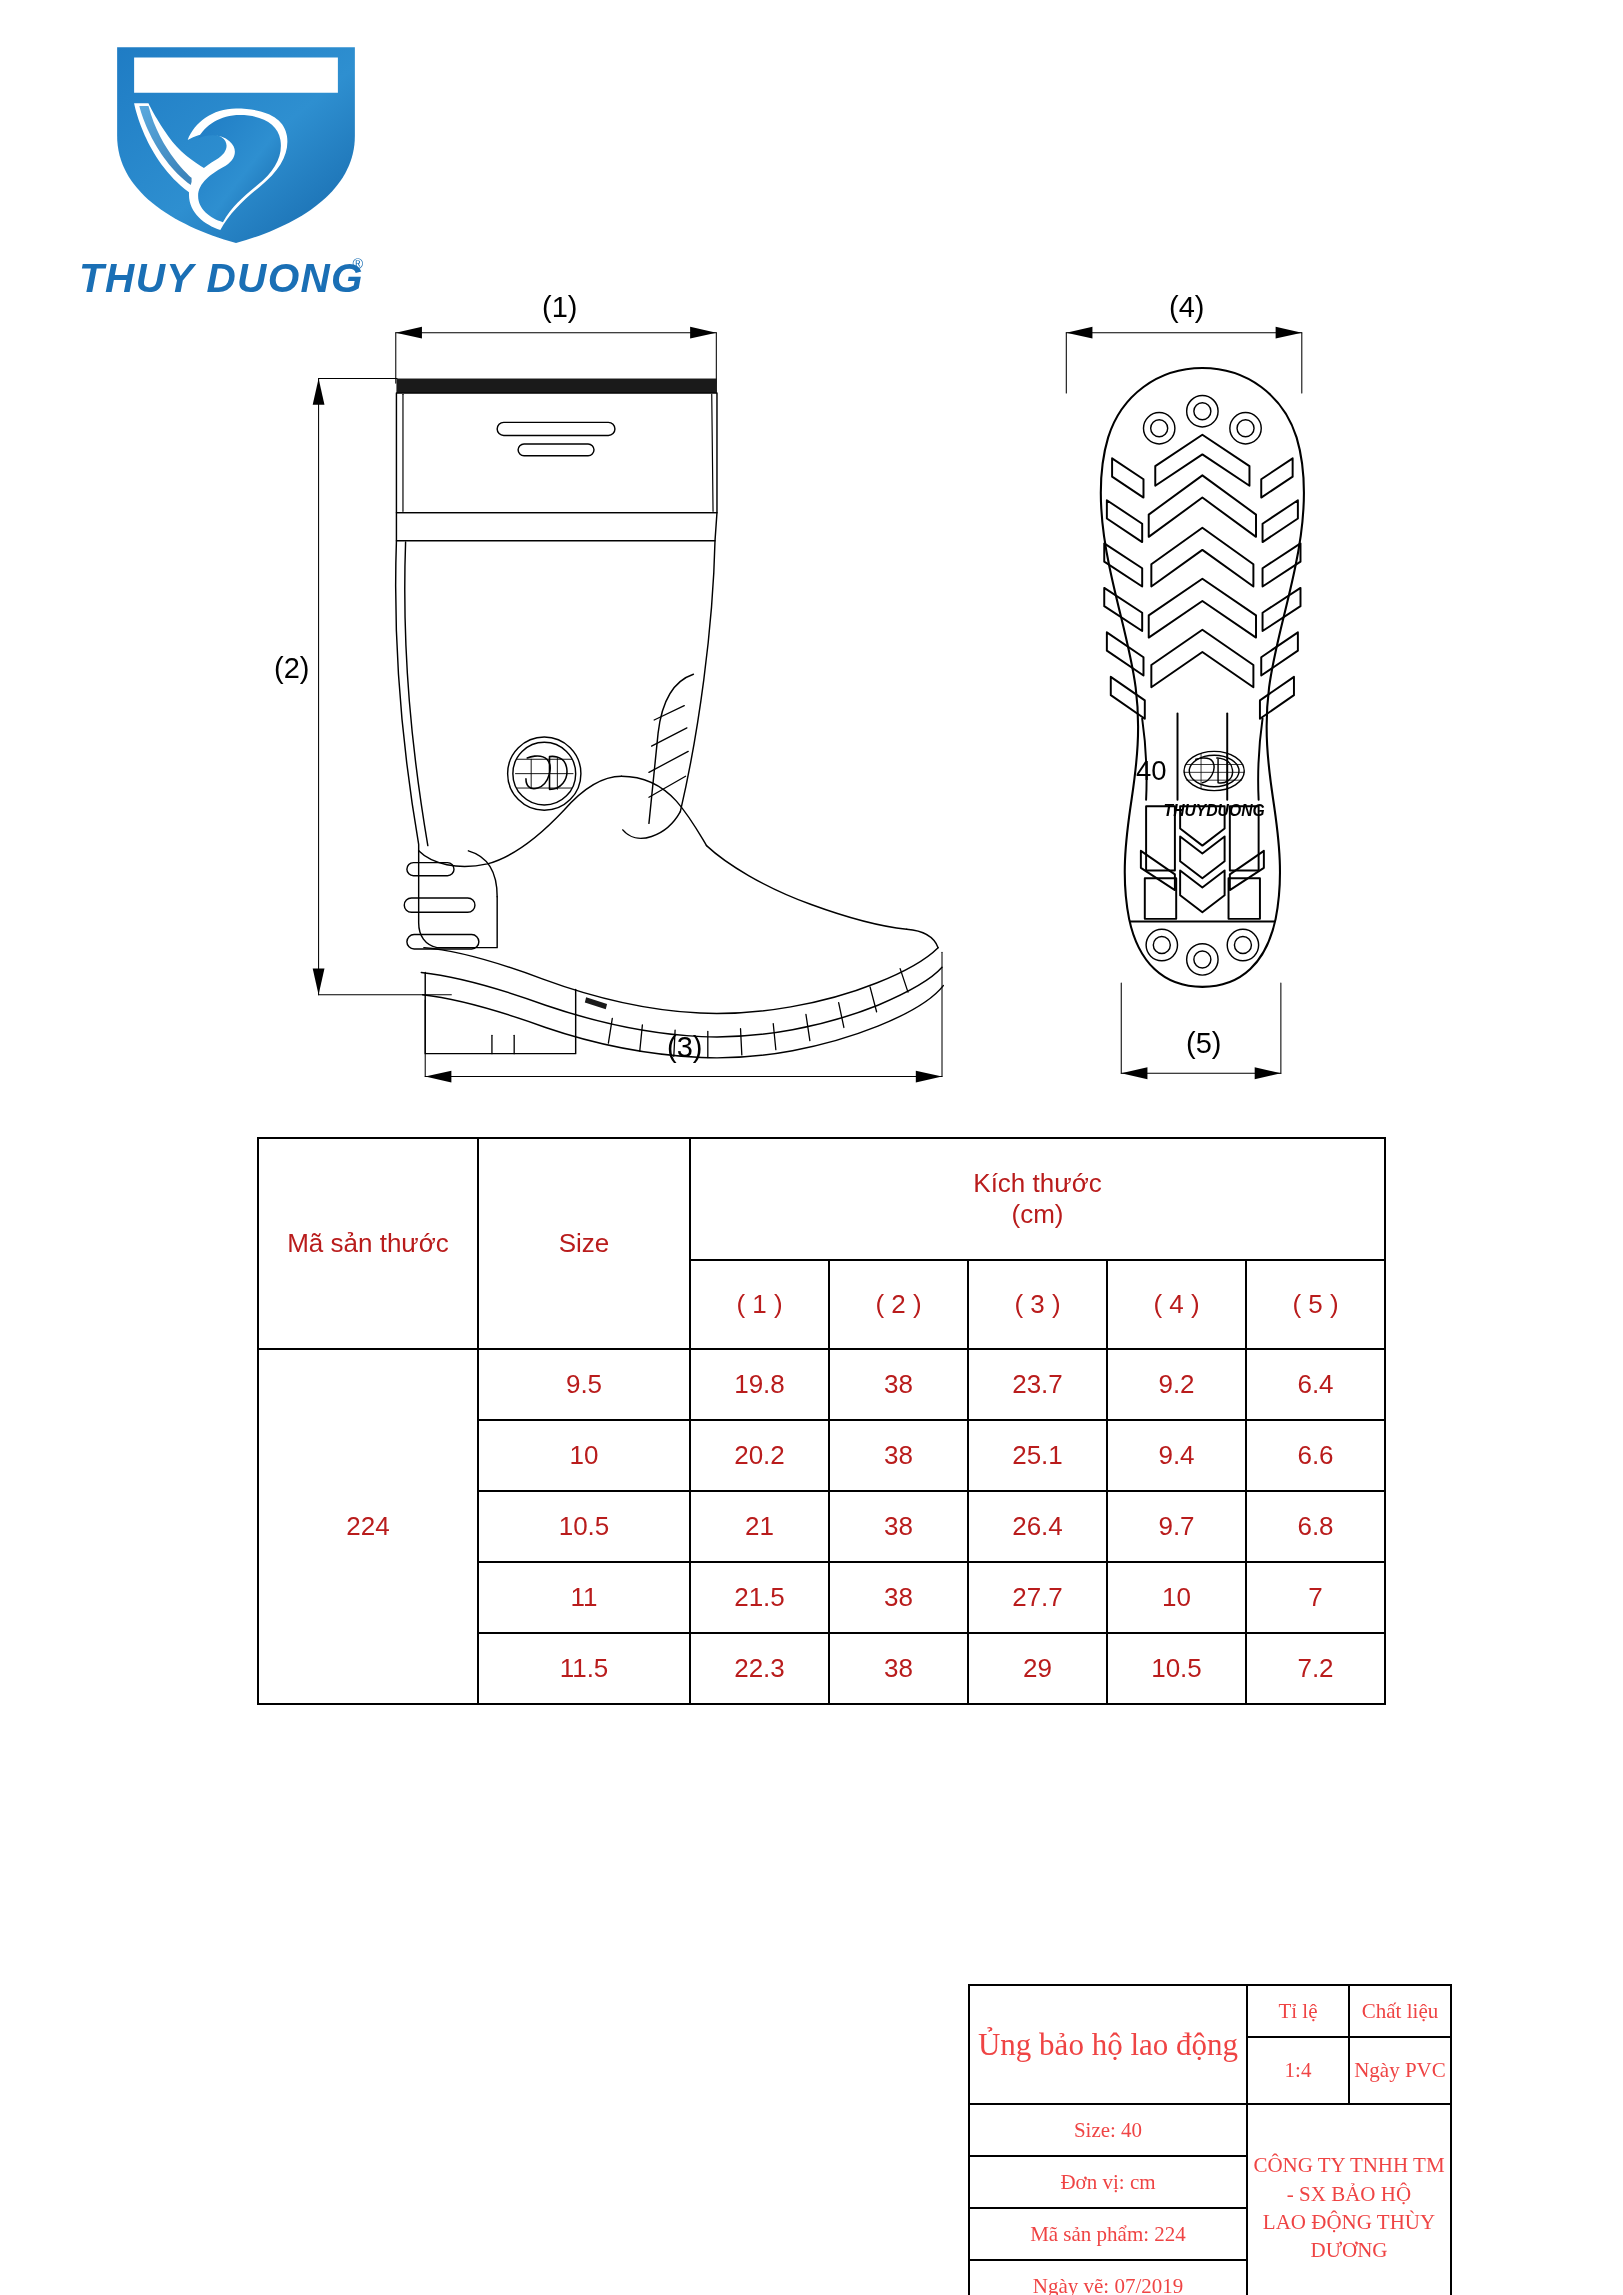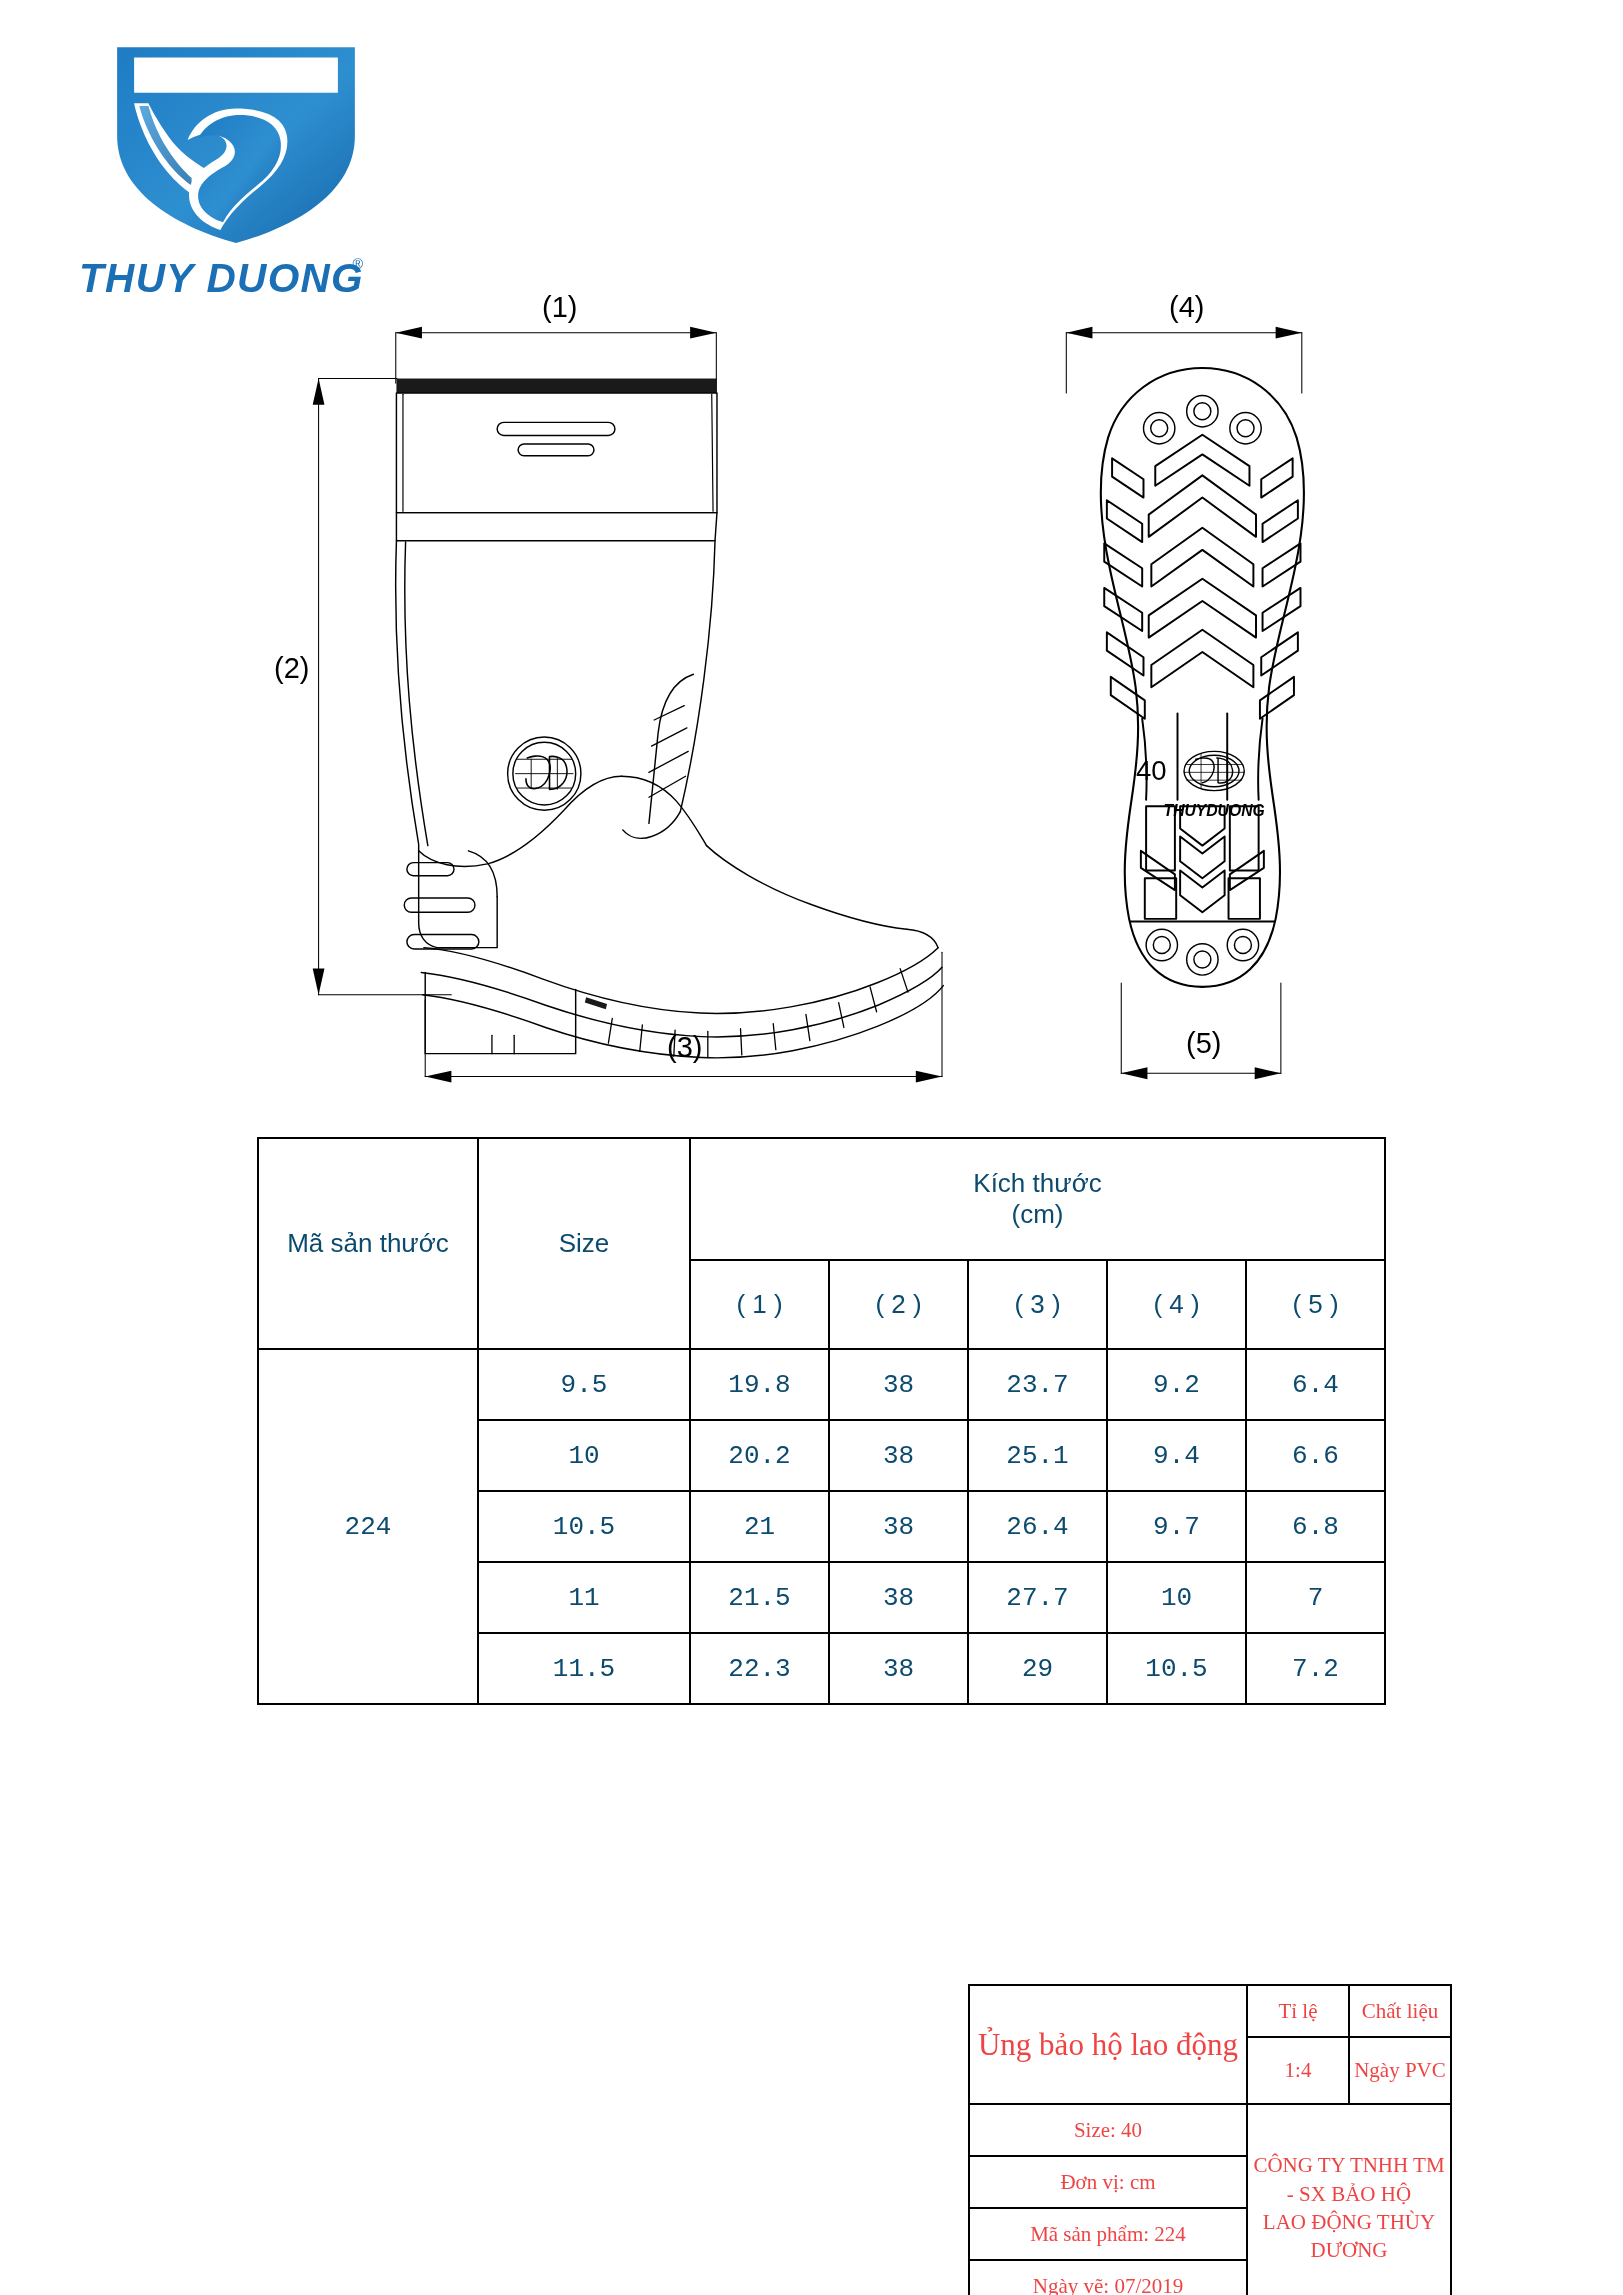--- a/index.html
+++ b/index.html
@@ -16,28 +16,28 @@
 
   
   .dim-label{position:absolute;font-size:29px;line-height:1;
              font-family:"Liberation Sans",sans-serif;color:#000;}
 
   
   #size-table{position:absolute;left:257px;top:1137px;
               border-collapse:collapse;table-layout:fixed;}
   #size-table td,#size-table th{
       border:2px solid #000;text-align:center;vertical-align:middle;
-      font-weight:normal;font-size:26px;color:#0c4a6e;
+      font-weight:normal;font-size:26px;color:#b91c1c;
       font-family:"Liberation Sans",sans-serif;}
   .col-ma{width:216px;}
   .col-size{width:208px;border-radius:9px;}
   .col-d{width:135px;}
   #size-table .hdr-kt{height:118px;}
   #size-table .hdr-num{height:85px;}
-  #size-table .datarow td{height:67px;font-family:Liberation Mono, monospace;}
+  #size-table .datarow td{height:67px;}
   .kt-line2{display:block;}
 
   
   #title-block{position:absolute;left:968px;top:1984px;
                width:470px;border-collapse:collapse;table-layout:fixed;}
   #title-block td{border:2px solid #000;text-align:center;
       vertical-align:middle;font-size:21px;color:#ef4444;
       font-family:Liberation Serif, serif;}
   #title-block .tb-name{width:274px;height:111px;font-size:31px;}
   #title-block .tb-h{width:98px;height:48px;}

